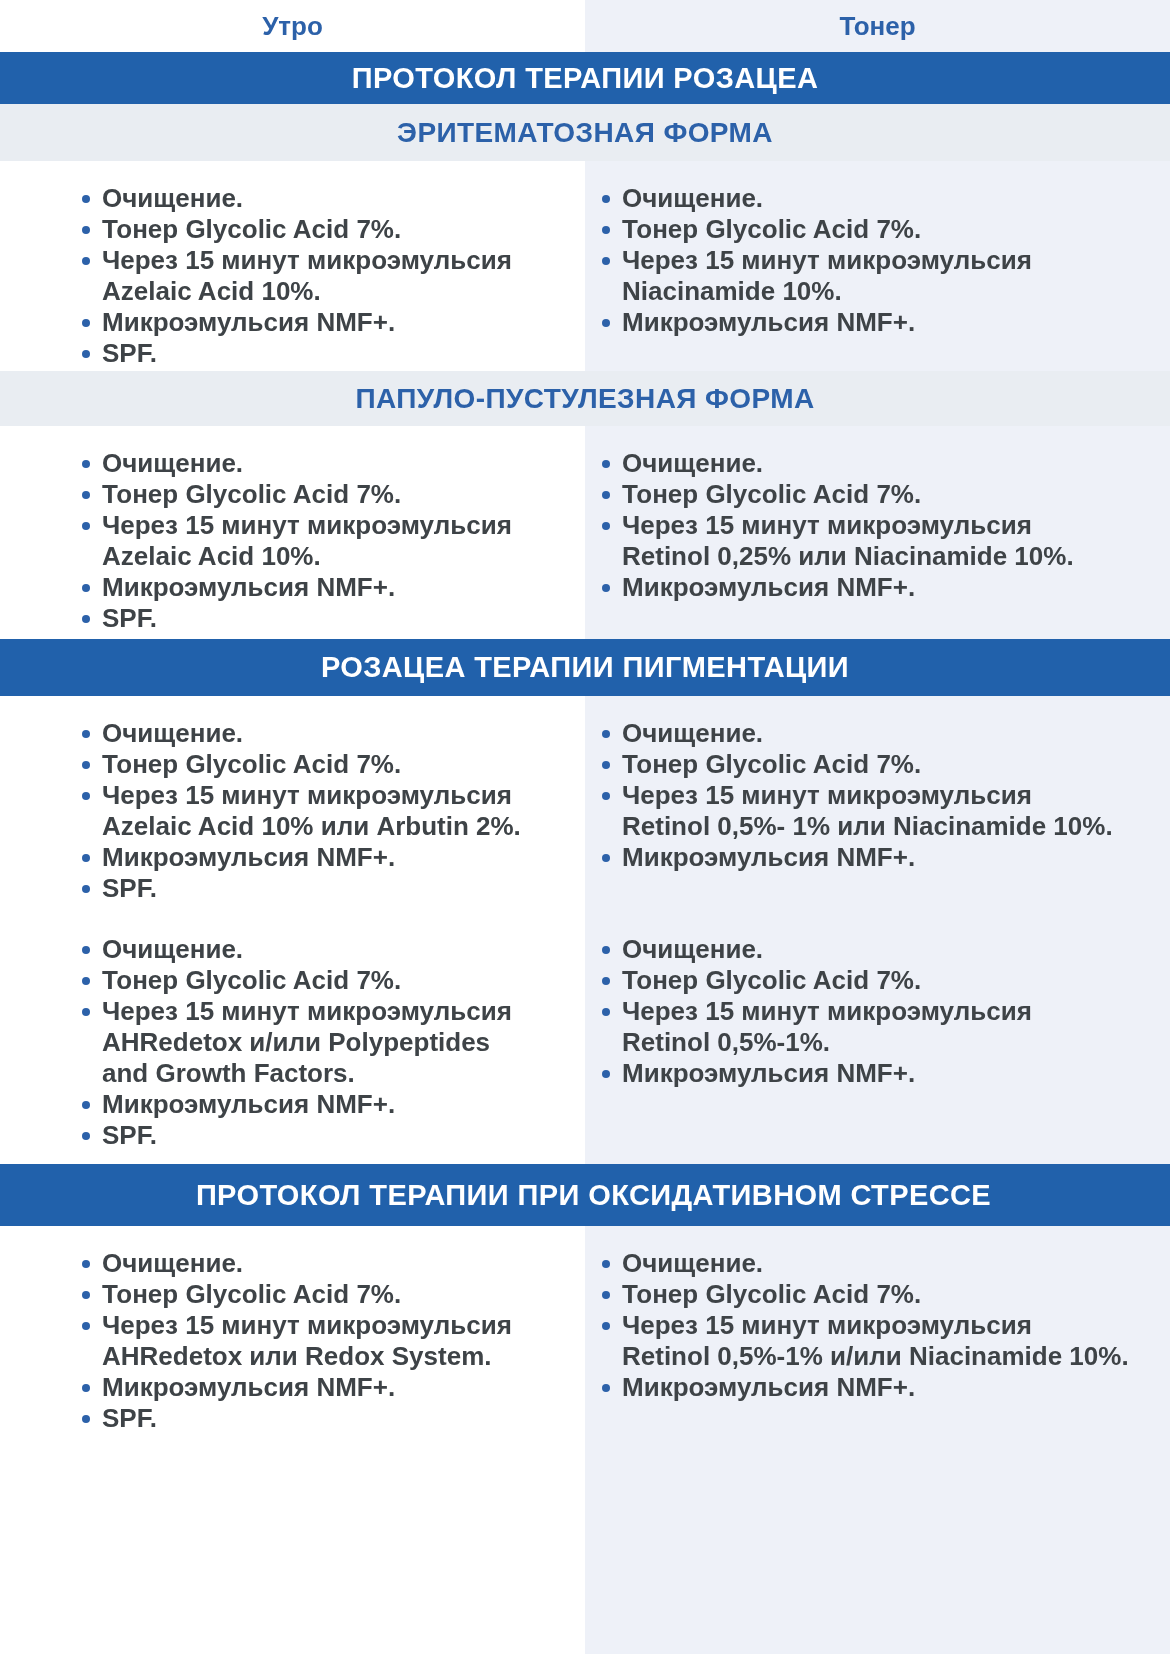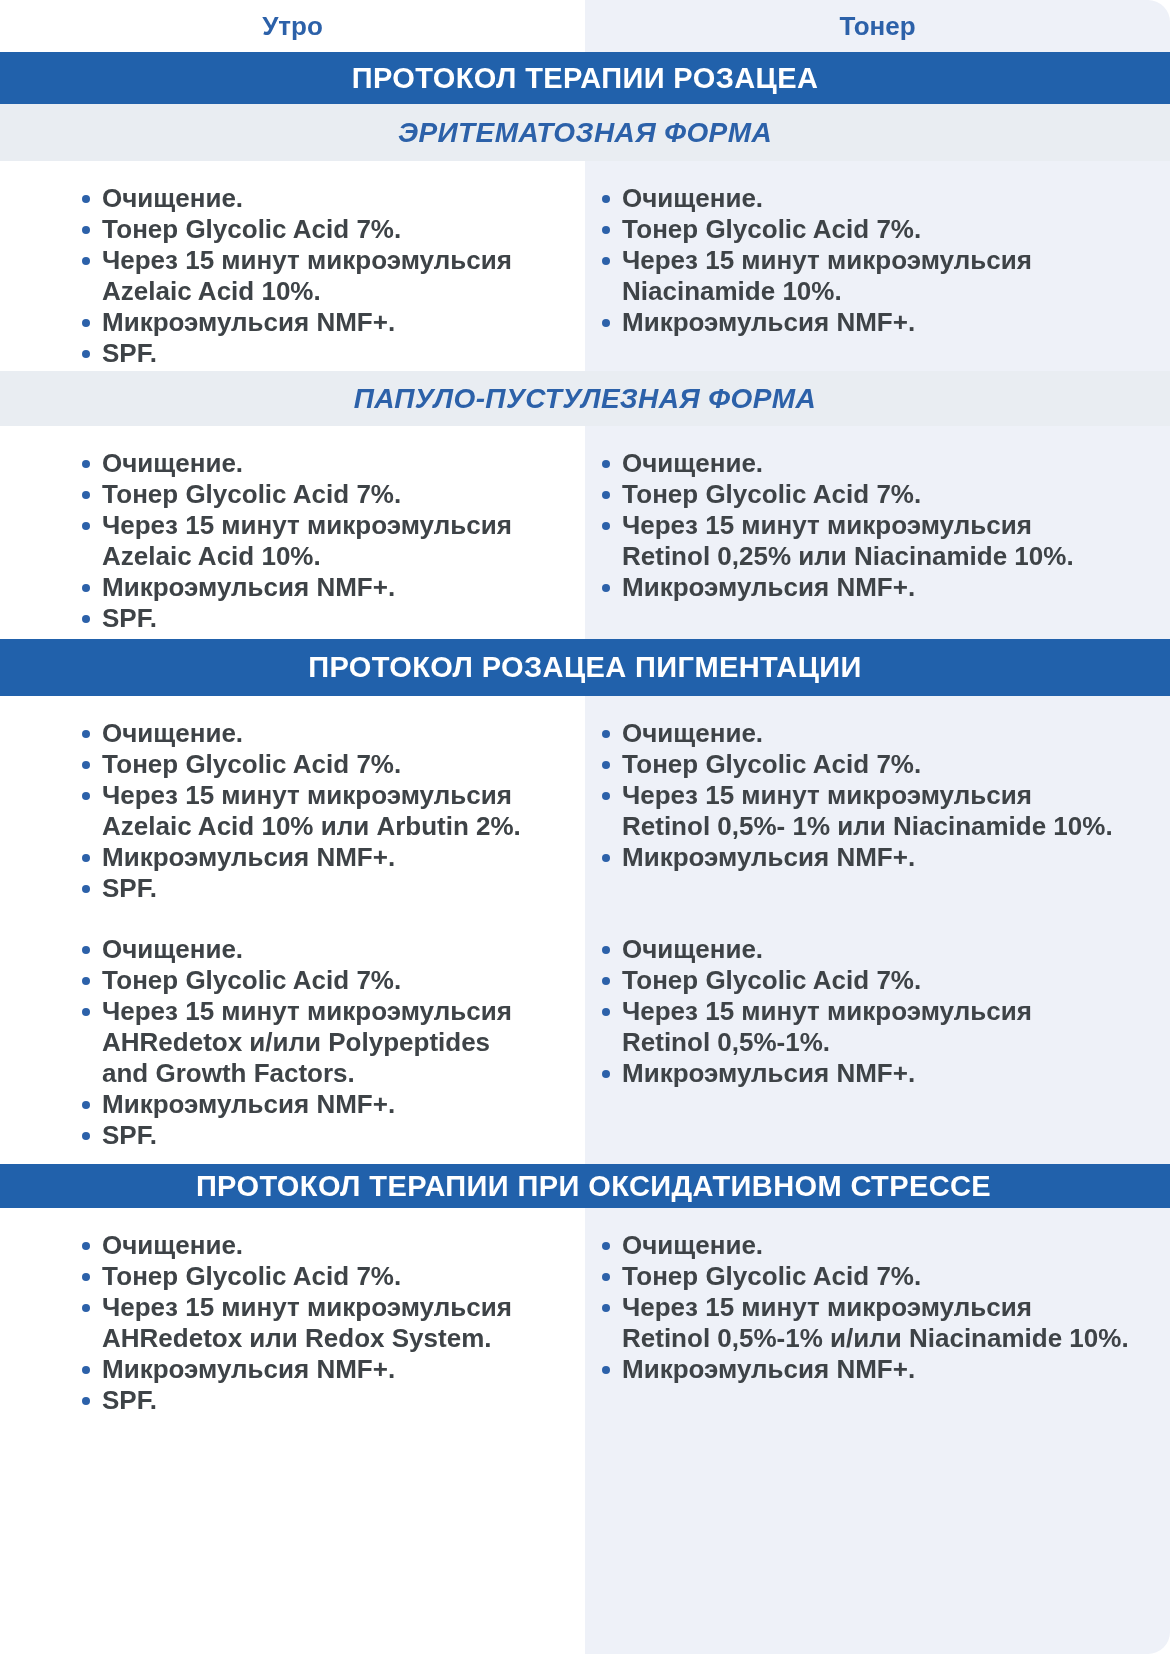--- a/index.html
+++ b/index.html
@@ -11,36 +11,35 @@
     --morning-col-bg:#ffffff;
     --body-text:#3e4347;
     --bullet-blue:#2c61a9;
   }
   html,body{margin:0;padding:0;background:#fff;}
   .page{
     width:1170px;height:1654px;
     display:flex;flex-direction:column;
     font-family:"Liberation Sans","DejaVu Sans",sans-serif;
     overflow:hidden;
-    border-radius:22px;
   }
   
   .cols-header{display:flex;height:52px;flex:0 0 auto;}
   .cols-header .half{width:585px;display:flex;align-items:center;justify-content:center;}
   .cols-header .half.morning{background:var(--morning-col-bg);}
   .cols-header .half.evening{background:var(--evening-col-bg);}
   .col-label{font-size:26px;font-weight:bold;color:var(--heading-blue);}
   
   .band{flex:0 0 auto;display:flex;align-items:center;justify-content:center;text-align:center;}
   .band.dark{background:var(--band-blue);color:var(--band-text);}
-  .band.light{background:var(--light-band-bg);color:var(--heading-blue);font-style:italic;}
+  .band.light{background:var(--light-band-bg);color:var(--heading-blue);}
   .band .band-title{font-weight:bold;letter-spacing:.4px;}
   .band.dark .band-title{font-size:29px;}
   .band.light .band-title{font-size:28px;}
-  .h56{height:52px;} .h57{height:57px;} .h55{height:55px;} .h58{height:44px;padding-left:17px;}
+  .h56{height:52px;} .h57{height:57px;} .h55{height:55px;} .h58{height:62px;padding-left:17px;}
   
   .content-row{display:flex;flex:0 0 auto;}
   .content-row.grow{flex:1 1 auto;}
   .col{width:585px;box-sizing:border-box;}
   .col.morning{background:var(--morning-col-bg);}
   .col.evening{background:var(--evening-col-bg);}
   .c210{height:210px;} .c213{height:213px;} .c216{height:216px;} .c252{height:252px;}
   ul.proto-list{margin:0;list-style:none;box-sizing:border-box;font-weight:bold;}
   .col.morning ul.proto-list{padding:22px 40px 0 82px;}
   .col.evening ul.proto-list{padding:22px 30px 0 17px;}
@@ -123,21 +122,21 @@
         <li>Очищение.</li>
         <li>Тонер Glycolic Acid 7%.</li>
         <li>Через 15 минут микроэмульсия
 Retinol 0,25% или Niacinamide 10%.</li>
         <li>Микроэмульсия NMF+.</li>
       </ul>
     </div>
   </div>
 
   <div class="band dark h57">
-    <span class="band-title">ПРОТОКОЛ РОЗАЦЕА ПИГМЕНТАЦИИ</span>
+    <span class="band-title">РОЗАЦЕА ТЕРАПИИ ПИГМЕНТАЦИИ</span>
   </div>
 
   <div class="content-row c216">
     <div class="col morning c216">
       <ul class="proto-list">
         <li>Очищение.</li>
         <li>Тонер Glycolic Acid 7%.</li>
         <li>Через 15 минут микроэмульсия
 Azelaic Acid 10% или Arbutin 2%.</li>
         <li>Микроэмульсия NMF+.</li>

